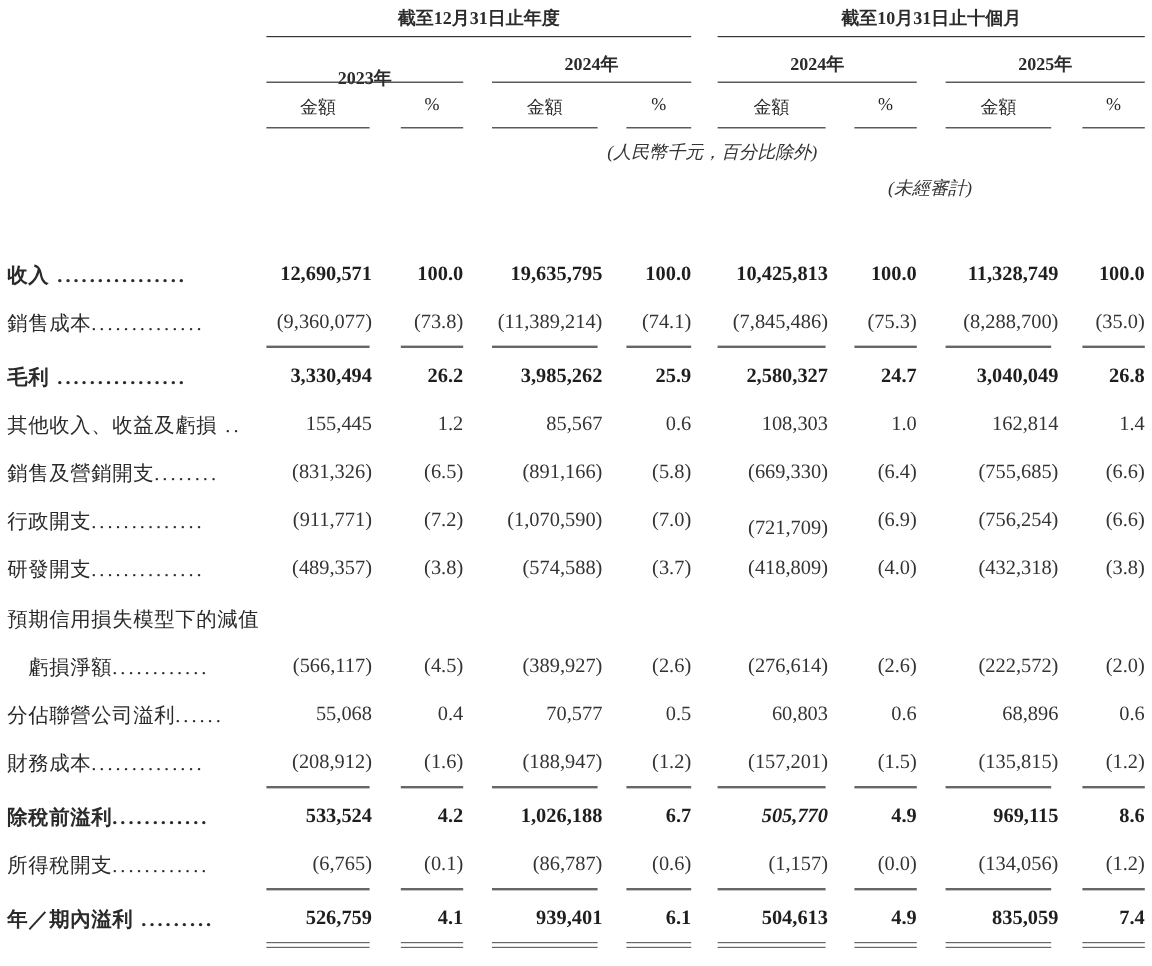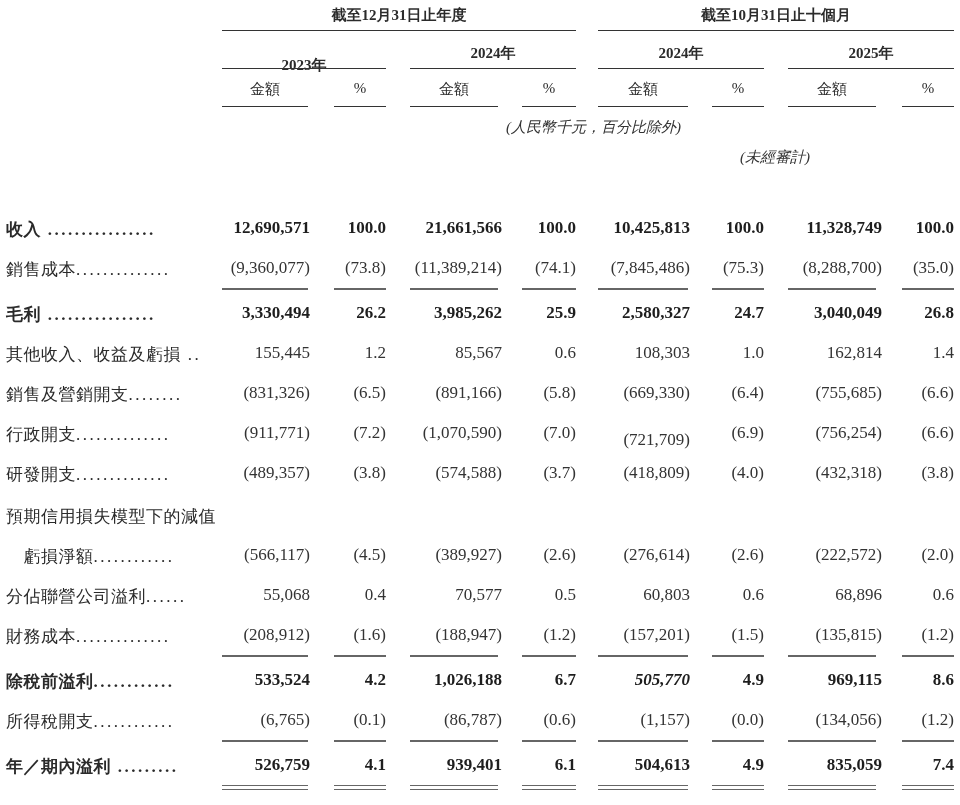--- a/index.html
+++ b/index.html
@@ -61,21 +61,21 @@
 <div class="rule" style="left:788px; width:88px; top:106px;"></div>
 <div class="rule" style="left:902px; width:52px; top:106px;"></div>
 
 <div class="abs note" style="left:506px; top:118px;">(人民幣千元，百分比除外)</div>
 <div class="abs note" style="left:740px; top:148px;">(未經審計)</div>
 
 <div id="rows">
     <div class="label bold" style="top: 218px;"><span>收入</span><span class="dots"> ................</span></div>
     <div class="num bold" style="top: 218px; right: 650px;">12,690,571</div>
     <div class="num bold" style="top: 218px; right: 574px;">100.0</div>
-    <div class="num bold" style="top: 218px; right: 458px;">21,661,566</div>
+    <div class="num bold" style="top: 218px; right: 458px;">19,635,795</div>
     <div class="num bold" style="top: 218px; right: 384px;">100.0</div>
     <div class="num bold" style="top: 218px; right: 270px;">10,425,813</div>
     <div class="num bold" style="top: 218px; right: 196px;">100.0</div>
     <div class="num bold" style="top: 218px; right: 78px;">11,328,749</div>
     <div class="num bold" style="top: 218px; right: 6px;">100.0</div>
     <div class="label" style="top: 258px;"><span>銷售成本</span><span class="dots">..............</span></div>
     <div class="num" style="top: 258px; right: 650px;">(9,360,077)</div>
     <div class="num" style="top: 258px; right: 574px;">(73.8)</div>
     <div class="num" style="top: 258px; right: 458px;">(11,389,214)</div>
     <div class="num" style="top: 258px; right: 384px;">(74.1)</div>

